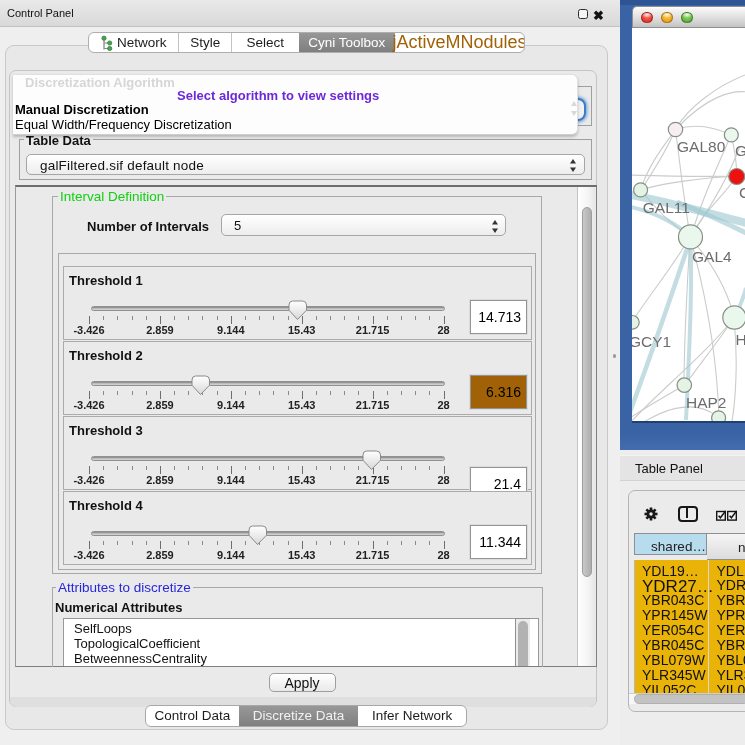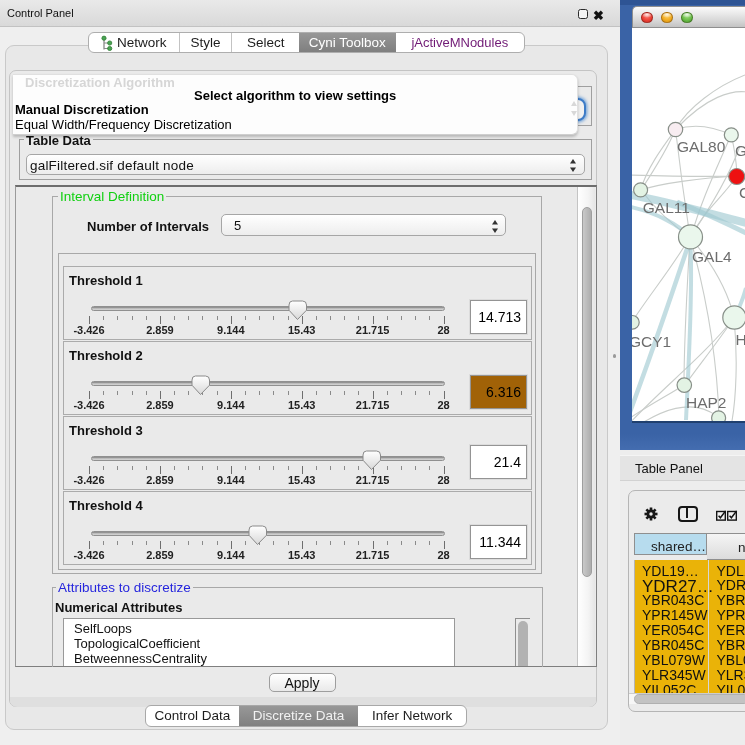--- a/index.html
+++ b/index.html
@@ -24,34 +24,34 @@
       <line x1="3" y1="4" x2="3" y2="14.5" stroke="#8a8a8a" stroke-width="1.3"></line>
       <line x1="3" y1="8" x2="8.6" y2="8" stroke="#8a8a8a" stroke-width="1.2"></line>
       <line x1="3" y1="13.5" x2="8.6" y2="13.5" stroke="#8a8a8a" stroke-width="1.2"></line>
       <circle cx="3" cy="3.2" r="2.1" fill="#4aa455" stroke="#2e7d32" stroke-width="0.8"></circle>
       <circle cx="8.7" cy="8" r="2.1" fill="#4aa455" stroke="#2e7d32" stroke-width="0.8"></circle>
       <circle cx="8.7" cy="13.5" r="2.1" fill="#4aa455" stroke="#2e7d32" stroke-width="0.8"></circle>
     </svg>Network</div>
   <div style="width:53px;height:100%;display:flex;align-items:center;justify-content:center;font-size:13.5px;color:#1c1c1c;border-left:1px solid #c3c3c3">Style</div>
   <div style="width:68px;height:100%;display:flex;align-items:center;justify-content:center;font-size:13.5px;color:#1c1c1c;border-left:1px solid #c3c3c3">Select</div>
   <div style="width:97px;height:100%;display:flex;align-items:center;justify-content:center;font-size:13.5px;color:#fff;background:linear-gradient(#979797,#7f7f7f)">Cyni Toolbox</div>
-  <div style="width:129px;height:100%;display:flex;align-items:center;justify-content:center;font-size:13px;color:#701a75">jActiveMNodules</div>
+  <div style="width:129px;height:100%;display:flex;align-items:center;justify-content:center;font-size:18px;color:#a16207">jActiveMNodules</div>
 </div>
 
 <div class="abs" style="left:5px;top:45px;width:603px;height:685px;background:#e8e8e8;border:1px solid #c9c9c9;border-radius:9px"></div>
 <div class="abs" style="left:9px;top:70px;width:588px;height:637px;background:#eaeaea;border:1px solid #c4c4c4;border-radius:7px"></div>
 <div class="abs" style="left:10px;top:696.5px;width:586px;height:10px;background:#dfdfdf;border-radius:0 0 7px 7px"></div>
 
 <div class="abs" style="left:19px;top:86px;width:573px;height:40px;border:1px solid #9f9f9f"></div>
 <div class="abs" style="left:540px;top:97.5px;width:46px;height:23px;border-radius:8px;background:#f1f1f1;border:2.5px solid #3e7cc7;box-shadow:0 0 3px 1.5px rgba(100,155,215,0.8)"></div>
 
 <div class="abs" style="left:19px;top:139px;width:573px;height:41px;border:1px solid #9f9f9f"></div>
 <div class="abs bold" style="left:24px;top:133px;font-size:13px;color:#111;background:#eaeaea;padding:0 2px">Table Data</div>
 <div class="abs" style="left:26px;top:154px;width:559px;height:21px;border:1px solid #a6a6a6;border-radius:5px;background:linear-gradient(#ffffff,#ededed)">
-  <div class="abs" style="left:3px;top:2.5px;font-size:13.5px;letter-spacing:0.2px;color:#111">galFiltered.sif default node</div>
+  <div class="abs" style="left:13px;top:2.5px;font-size:13.5px;letter-spacing:0.2px;color:#111">galFiltered.sif default node</div>
   <svg class="abs" style="right:7px;top:4px" width="8" height="13" viewBox="0 0 8 13">
     <path d="M4 0 L7 4.5 H1 Z" fill="#333"></path>
         <path d="M4 13 L7 8.5 H1 Z" fill="#333"></path>
   </svg>
 </div>
 
 <div class="abs" style="left:15px;top:185px;width:582px;height:482px;background:#eaeaea;border-top:2px solid #6d6d6d;border-left:1px solid #9a9a9a;border-right:1px solid #7f7f7f;border-bottom:1px solid #7f7f7f"></div>
 
 <div class="abs" style="left:576.5px;top:187px;width:18px;height:479px;background:linear-gradient(90deg,#ffffff,#f4f4f4 60%,#e6e6e6);border-left:1px solid #c4c4c4"></div>
 <div class="abs" style="left:581.5px;top:207px;width:10.5px;height:370px;border-radius:5.5px;background:linear-gradient(90deg,#c9c9c9,#adadad);border:1px solid #9e9e9e"></div>
@@ -146,21 +146,21 @@
 <div class="abs bold" style="left:349.5px;top:57px;width:60px;text-align:center;font-size:11px;color:#222">28</div>
 <svg class="abs" style="left:297.5px;top:33px" width="19" height="21" viewBox="0 0 19 21">
         <defs>
           <linearGradient id="thg3" x1="0" y1="0" x2="0" y2="1">
             <stop offset="0" stop-color="#ffffff"></stop>
             <stop offset="1" stop-color="#d8d8d8"></stop>
           </linearGradient>
         </defs>
         <path d="M4.5 1 h10 q4 0 4 4 v5.2 L9.5 19.5 L1 10.2 V5 q0-4 3.5-4 z" fill="url(#thg3)" stroke="#8a8a8a" stroke-width="1"></path>
       </svg>
-<div class="abs" style="left:406px;top:28px;width:57px;height:34px;background:#fff;border:1px solid #949494;box-shadow:0 0 0 1px #dcdcdc">
+<div class="abs" style="left:406px;top:50px;width:57px;height:34px;background:#fff;border:1px solid #949494;box-shadow:0 0 0 1px #dcdcdc">
         <div style="position:absolute;right:5px;top:8px;font-size:14px;color:#000">21.4</div>
       </div>
 </div>
 <div class="abs" style="left:63px;top:491px;width:469px;height:74px;border:1px solid #ababab;background:#eaeaea">
 <div class="abs bold" style="left:5px;top:6px;font-size:13px;color:#111">Threshold 4</div>
 <div class="abs" style="left:27px;top:39px;width:354px;height:5px;border-radius:2.5px;background:linear-gradient(#7e7e7e,#b9b9b9 45%,#d8d8d8);border:0.5px solid #909090"></div>
 <div class="abs" style="left:25px;top:49px;width:356px;height:4px;background:repeating-linear-gradient(90deg,#8a8a8a 0,#8a8a8a 1px,transparent 1px,transparent 14.18px)"></div>
 <div class="abs" style="left:25.0px;top:49px;width:1px;height:8px;background:#6e6e6e"></div>
 <div class="abs bold" style="left:-5.0px;top:57px;width:60px;text-align:center;font-size:11px;color:#222">-3.426</div>
 <div class="abs" style="left:95.9px;top:49px;width:1px;height:8px;background:#6e6e6e"></div>
@@ -183,37 +183,37 @@
         <path d="M4.5 1 h10 q4 0 4 4 v5.2 L9.5 19.5 L1 10.2 V5 q0-4 3.5-4 z" fill="url(#thg4)" stroke="#8a8a8a" stroke-width="1"></path>
       </svg>
 <div class="abs" style="left:406px;top:33px;width:57px;height:34px;background:#fff;border:1px solid #949494;box-shadow:0 0 0 1px #dcdcdc">
         <div style="position:absolute;right:5px;top:8px;font-size:14px;color:#000">11.344</div>
       </div>
 </div>
 
 <div class="abs" style="left:52px;top:587px;width:491px;height:80px;border:1px solid #a8a8a8;border-bottom:none"></div>
 <div class="abs" style="left:56px;top:580px;font-size:13.5px;color:#2626dd;background:#eaeaea;padding:0 2px">Attributes to discretize</div>
 <div class="abs bold" style="left:55px;top:600px;font-size:13px;color:#111">Numerical Attributes</div>
-<div class="abs" style="left:63px;top:618px;width:392px;height:48px;background:#fff;border:1px solid #999;border-bottom:none;overflow:hidden">
+<div class="abs" style="left:63px;top:618px;width:476px;height:48px;background:#fff;border:1px solid #999;border-bottom:none;overflow:hidden">
   <div style="padding:3px 0 0 10px;font-size:13px;color:#111;line-height:14.9px">SelfLoops<br>TopologicalCoefficient<br>BetweennessCentrality</div>
 </div>
 <div class="abs" style="left:515px;top:618px;width:15px;height:48px;background:#ebebeb;border-left:1px solid #8f8f8f;border-top:1px solid #8f8f8f"></div>
 <div class="abs" style="left:517.5px;top:621px;width:10.5px;height:45px;border-radius:5.25px 5.25px 0 0;background:#b2b2b2"></div>
 
 <div class="abs" style="left:268.5px;top:673px;width:67px;height:19px;border:1px solid #9e9e9e;border-radius:5px;background:linear-gradient(#ffffff,#e9e9e9);text-align:center;line-height:18px;font-size:14px;color:#111">Apply</div>
 
 <div class="abs" style="left:145px;top:704.5px;width:322px;height:22px;background:#fff;border:1px solid #a8a8a8;border-radius:6px;overflow:hidden;display:flex">
   <div style="width:93.5px;display:flex;align-items:center;justify-content:center;font-size:13.5px;color:#1c1c1c;white-space:nowrap">Control Data</div>
   <div style="width:120px;display:flex;align-items:center;justify-content:center;font-size:13.5px;color:#f2f2f2;background:linear-gradient(#989898,#808080);white-space:nowrap">Discretize Data</div>
   <div style="width:108.5px;display:flex;align-items:center;justify-content:center;font-size:13.5px;color:#1c1c1c;white-space:nowrap">Infer Network</div>
 </div>
 
 <div class="abs" style="left:13px;top:74px;width:565px;height:61px;background:#fdfdfd;border-radius:0 6px 6px 0;box-shadow:0 2px 3px rgba(0,0,0,0.22);border:1px solid #e0e0e0;border-left:none;border-bottom:1px solid #cfcfcf;z-index:40"></div>
 <div class="abs bold" style="left:25px;top:75px;font-size:13px;color:#d6d6d6;z-index:41">Discretization Algorithm</div>
-<div class="abs bold" style="left:194px;top:88px;font-size:13px;color:#000000;z-index:41">Select algorithm to view settings</div>
+<div class="abs bold" style="left:177px;top:88px;font-size:13px;color:#6d28d9;z-index:41">Select algorithm to view settings</div>
 <div class="abs bold" style="left:15px;top:102px;font-size:13px;color:#000;z-index:41">Manual Discretization</div>
 <div class="abs" style="left:15px;top:117px;font-size:13px;color:#000;z-index:41">Equal Width/Frequency Discretization</div>
 <svg class="abs" style="left:570px;top:101px;z-index:41" width="8" height="15" viewBox="0 0 8 15">
       <path d="M4 0 L7 5 H1 Z" fill="#d8d8d8"></path>
       <path d="M4 15 L7 10 H1 Z" fill="#d8d8d8"></path>
     </svg>
 
 <div class="abs" style="left:612.5px;top:354px;width:3.5px;height:3.5px;border-radius:50%;background:#9a9a9a"></div>
 
 <div class="abs" style="left:620px;top:0;width:125px;height:450px;background:#3a63a6"></div>

